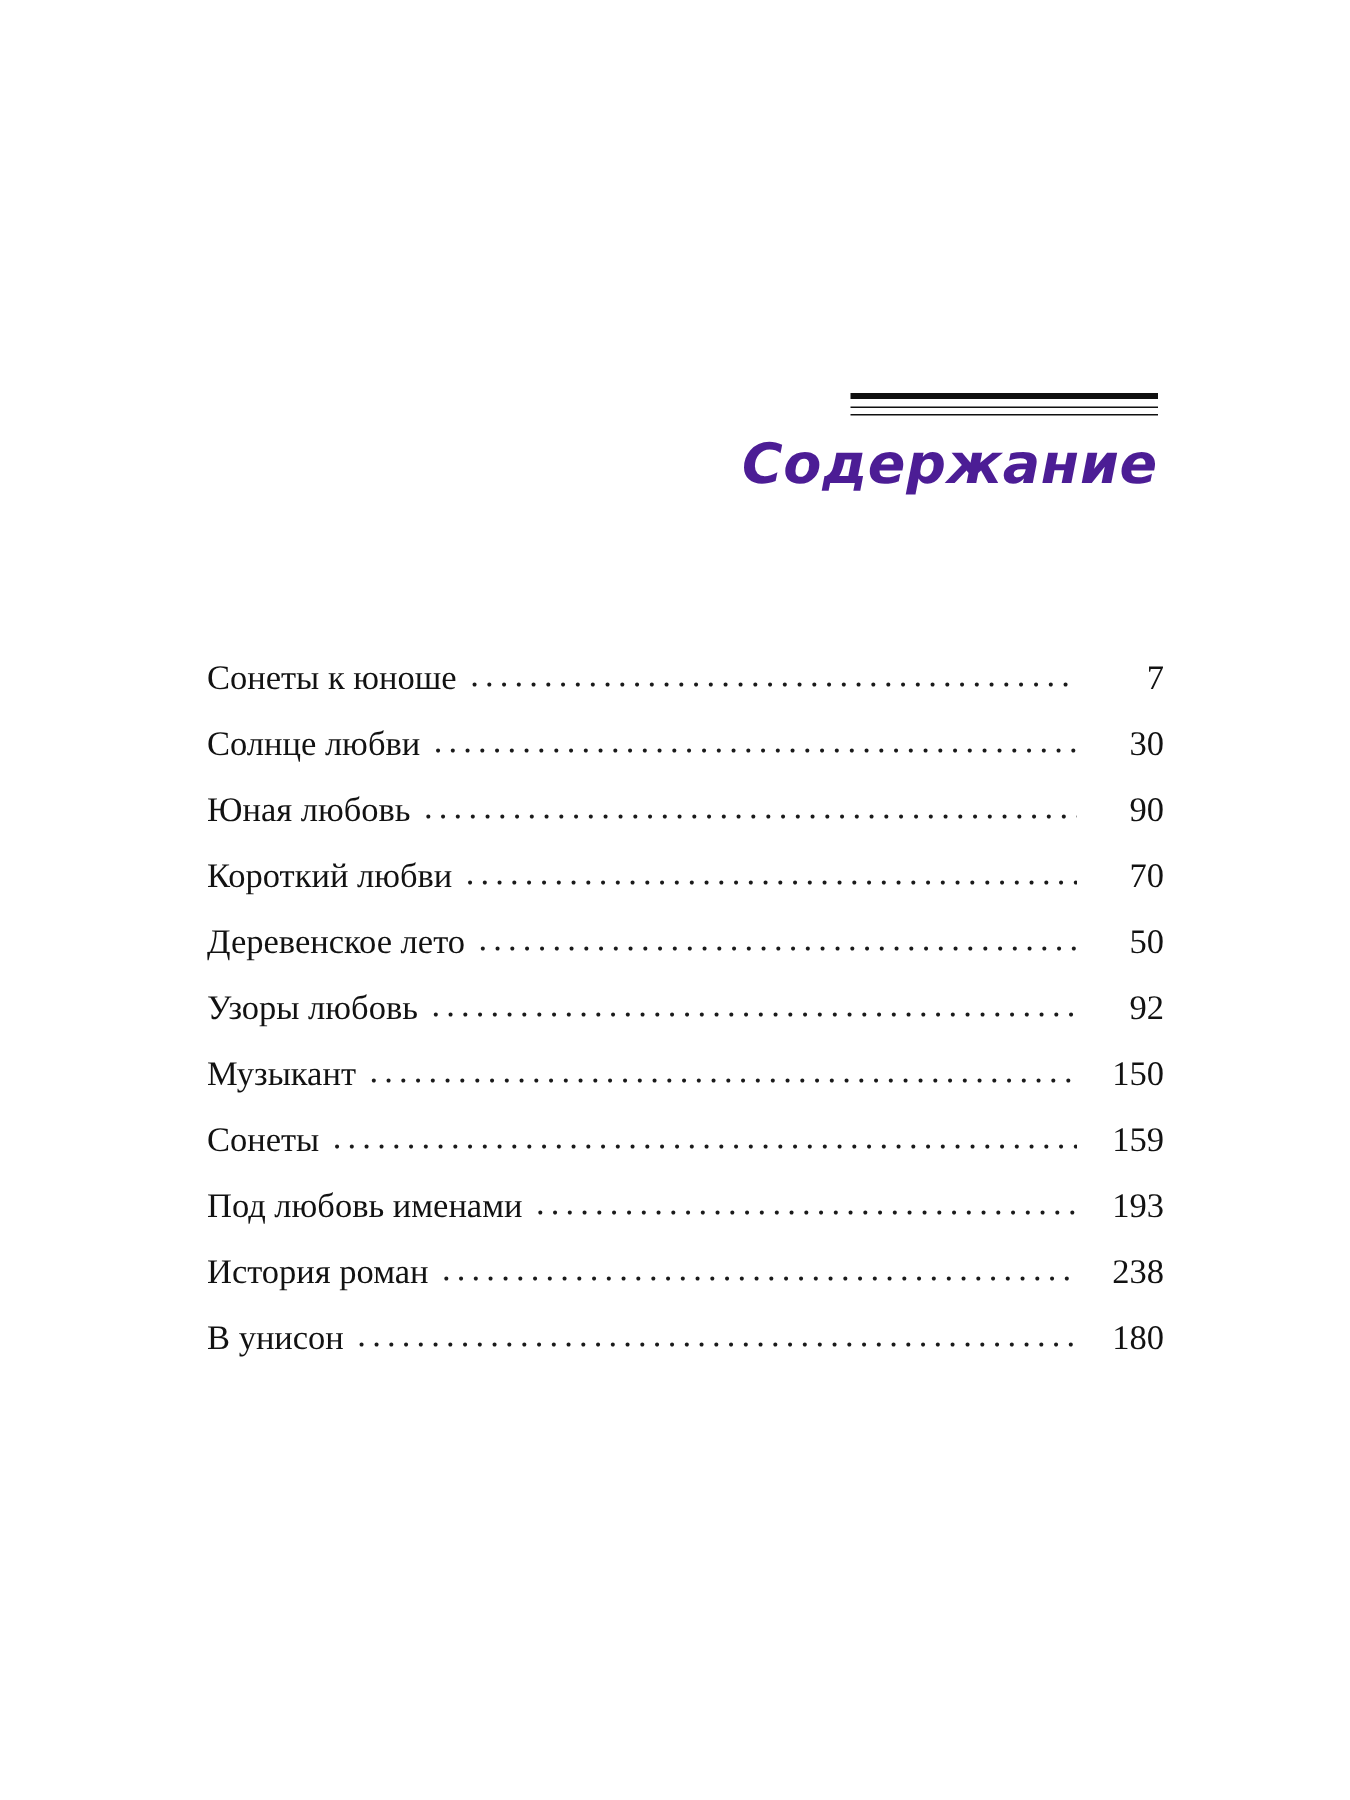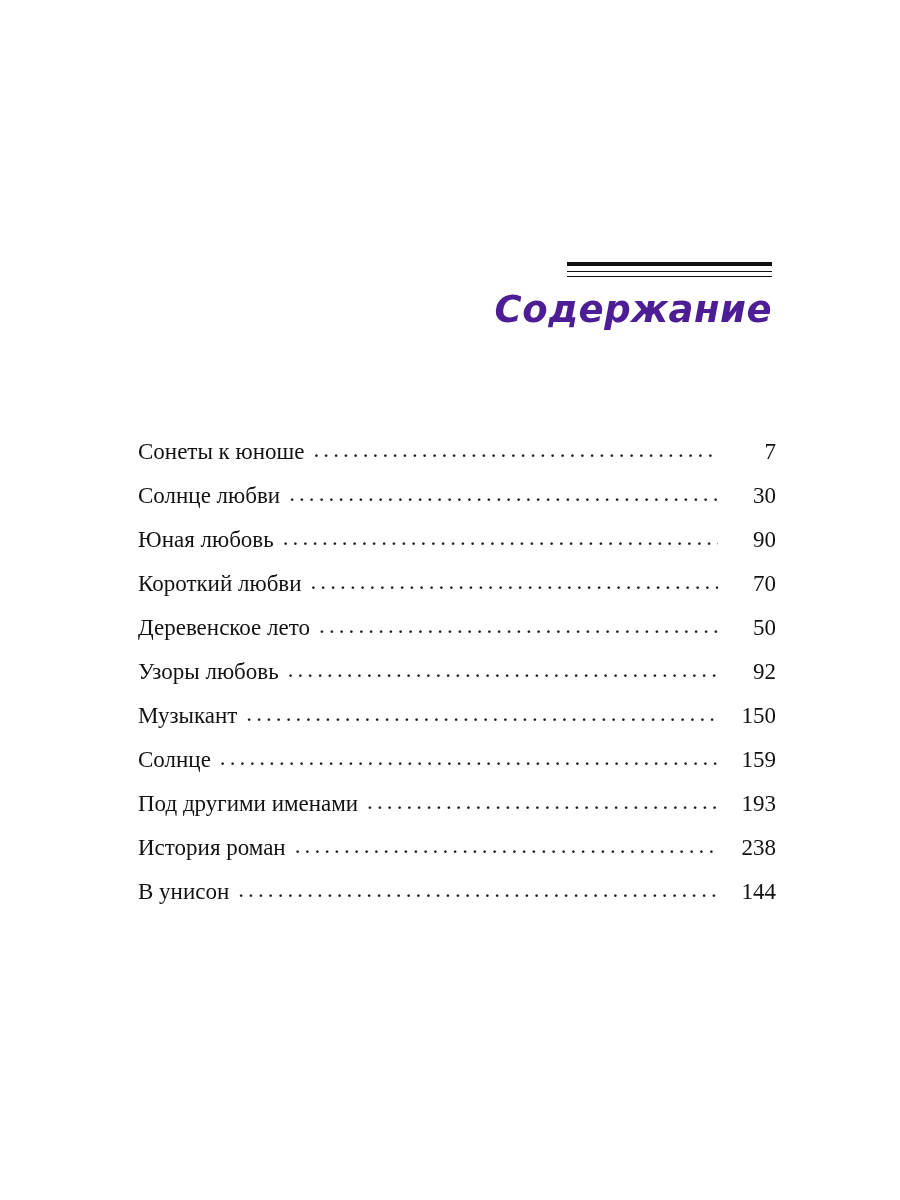--- a/index.html
+++ b/index.html
@@ -146,37 +146,37 @@
       <span class="toc-page">92</span>
     </div>
 
     <div class="toc-row">
       <span class="toc-label">Музыкант</span>
       <span class="toc-dots">................................................................................................</span>
       <span class="toc-page">150</span>
     </div>
 
     <div class="toc-row">
-      <span class="toc-label">Солнце</span>
+      <span class="toc-label">Сонеты</span>
       <span class="toc-dots">................................................................................................</span>
       <span class="toc-page">159</span>
     </div>
 
     <div class="toc-row">
-      <span class="toc-label">Под другими именами</span>
+      <span class="toc-label">Под любовь именами</span>
       <span class="toc-dots">................................................................................................</span>
       <span class="toc-page">193</span>
     </div>
 
     <div class="toc-row">
       <span class="toc-label">История роман</span>
       <span class="toc-dots">................................................................................................</span>
       <span class="toc-page">238</span>
     </div>
 
     <div class="toc-row">
       <span class="toc-label">В унисон</span>
       <span class="toc-dots">................................................................................................</span>
-      <span class="toc-page">144</span>
+      <span class="toc-page">180</span>
     </div>
 
   </div>
 </div>
 
 </body></html>

